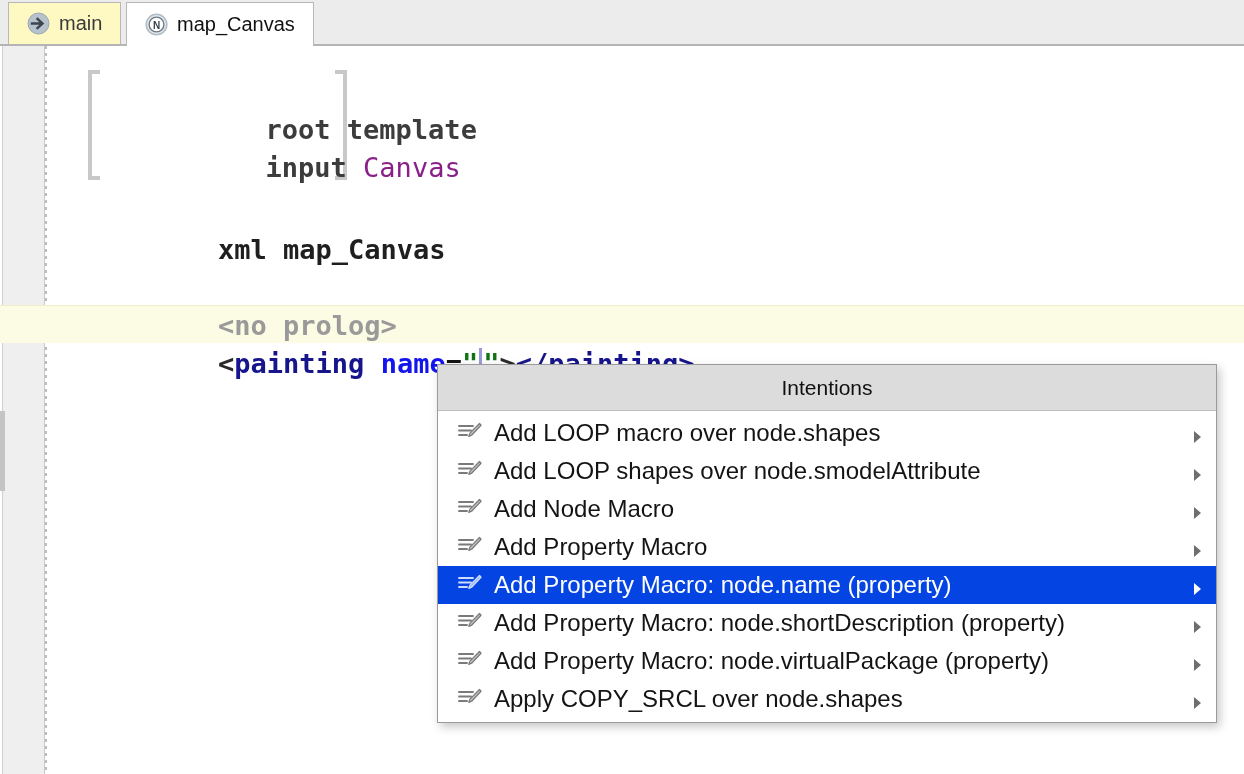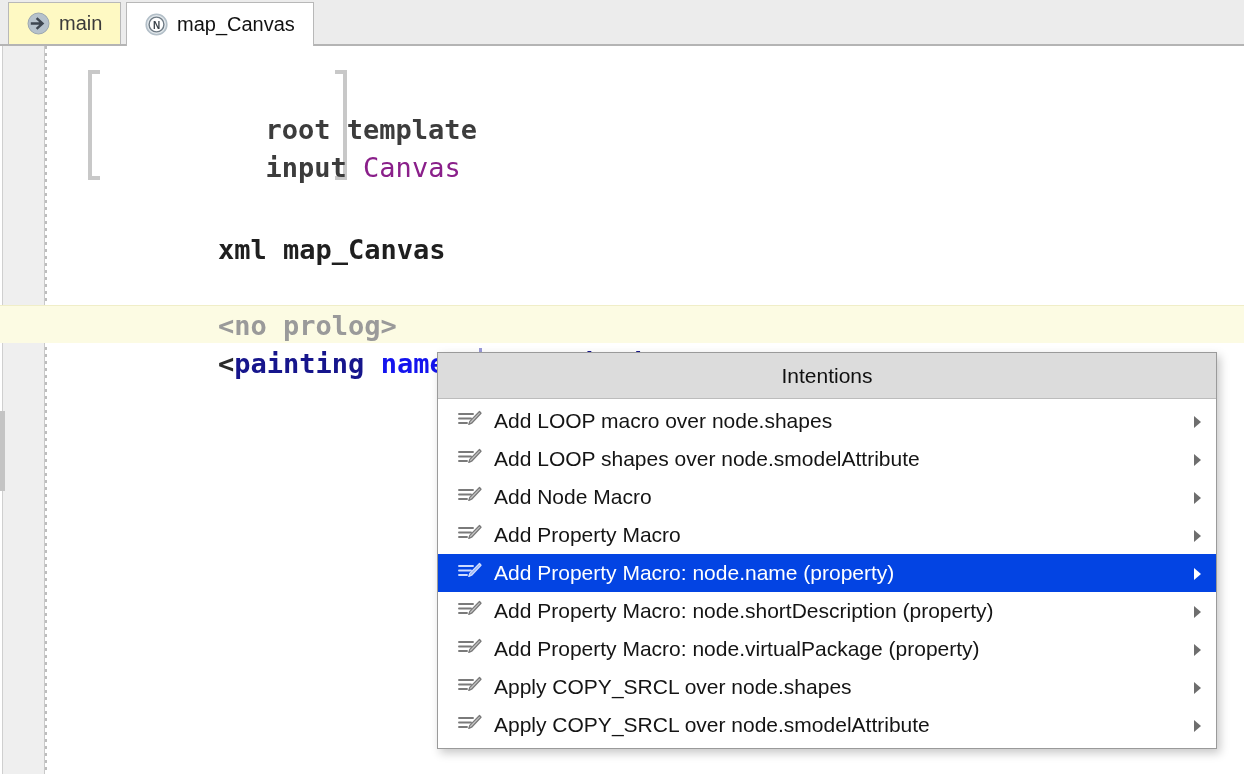--- a/index.html
+++ b/index.html
@@ -179,21 +179,21 @@
     width: 3px;
     height: 30px;
     background: #9a9ad8;
     vertical-align: -5px;
     margin: 0 1px;
   }
 
   
   .popup {
     position: absolute;
-    left: 437px; top: 352px;
+    left: 437px; top: 364px;
     width: 778px;
     background: #ffffff;
     border: 1px solid #9a9a9a;
     box-shadow: 3px 4px 9px rgba(0,0,0,0.22);
     z-index: 30;
   }
   .popup-header {
     height: 45px;
     background: #dcdcdc;
     border-bottom: 1px solid #bcbcbc;
@@ -205,21 +205,21 @@
   }
   .popup-list {
     padding: 3px 0 4px 0;
     background: #ffffff;
   }
   .pitem {
     height: 38px;
     display: flex;
     align-items: center;
     padding: 0 10px 0 20px;
-    font-size: 21px;
+    font-size: 24px;
     color: #141414;
     white-space: nowrap;
     box-sizing: border-box;
   }
   .pitem.selected {
     background: #0344e3;
     color: #ffffff;
   }
   .pitem-icon {
     width: 24px;
@@ -385,26 +385,16 @@
         <div class="pitem">
           <span class="pitem-icon"><svg viewBox="0 0 24 22" width="24" height="22">
               <path d="M1 4 H15 M1 8.5 H13 M1 13 H9" stroke="#7a7a7a" stroke-width="1.9" stroke-linecap="round" fill="none"></path>
               <path d="M21.5 1.5 L23 3.2 L13.6 13.2 L10.8 14.4 L11.8 11.4 Z" fill="#c8c8c8" stroke="#7a7a7a" stroke-width="1.3" stroke-linejoin="round"></path>
             </svg></span>
           <span class="pitem-label">Apply COPY_SRCL over node.shapes</span>
           <span class="pitem-arrow"><svg viewBox="0 0 18 18" width="18" height="18">
               <path d="M6 3 L13 9 L6 15 Z" fill="#6e6e6e"></path>
             </svg></span>
         </div>
-        <div class="pitem">
-          <span class="pitem-icon"><svg viewBox="0 0 24 22" width="24" height="22">
-              <path d="M1 4 H15 M1 8.5 H13 M1 13 H9" stroke="#7a7a7a" stroke-width="1.9" stroke-linecap="round" fill="none"></path>
-              <path d="M21.5 1.5 L23 3.2 L13.6 13.2 L10.8 14.4 L11.8 11.4 Z" fill="#c8c8c8" stroke="#7a7a7a" stroke-width="1.3" stroke-linejoin="round"></path>
-            </svg></span>
-          <span class="pitem-label">Apply COPY_SRCL over node.smodelAttribute</span>
-          <span class="pitem-arrow"><svg viewBox="0 0 18 18" width="18" height="18">
-              <path d="M6 3 L13 9 L6 15 Z" fill="#6e6e6e"></path>
-            </svg></span>
-        </div>
       </div>
   </div>
 
 </div>
 
 </body></html>

